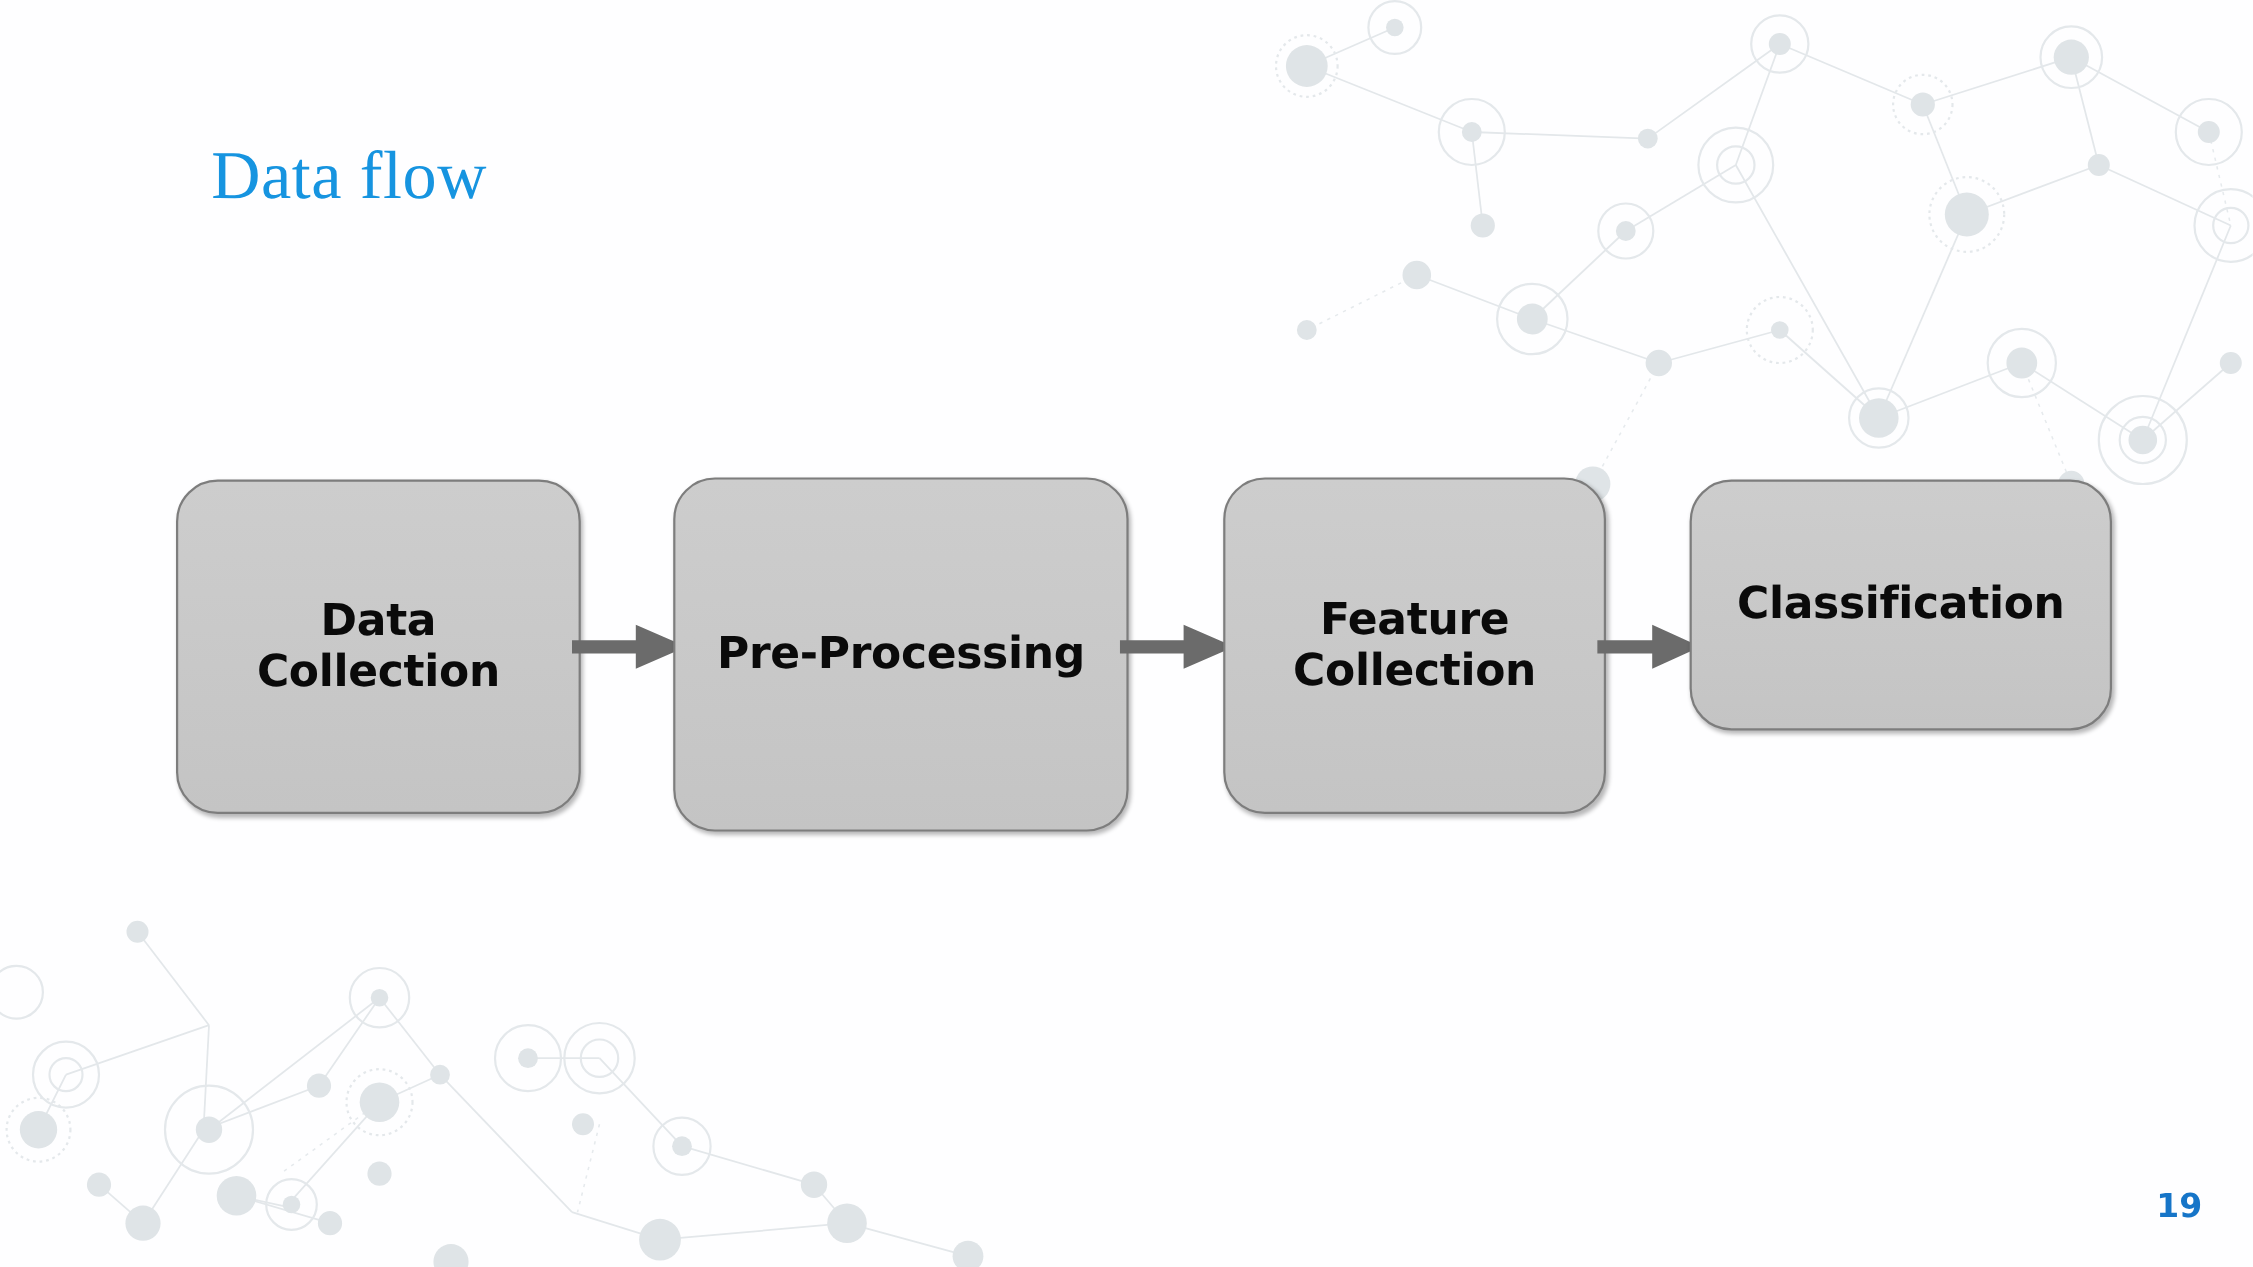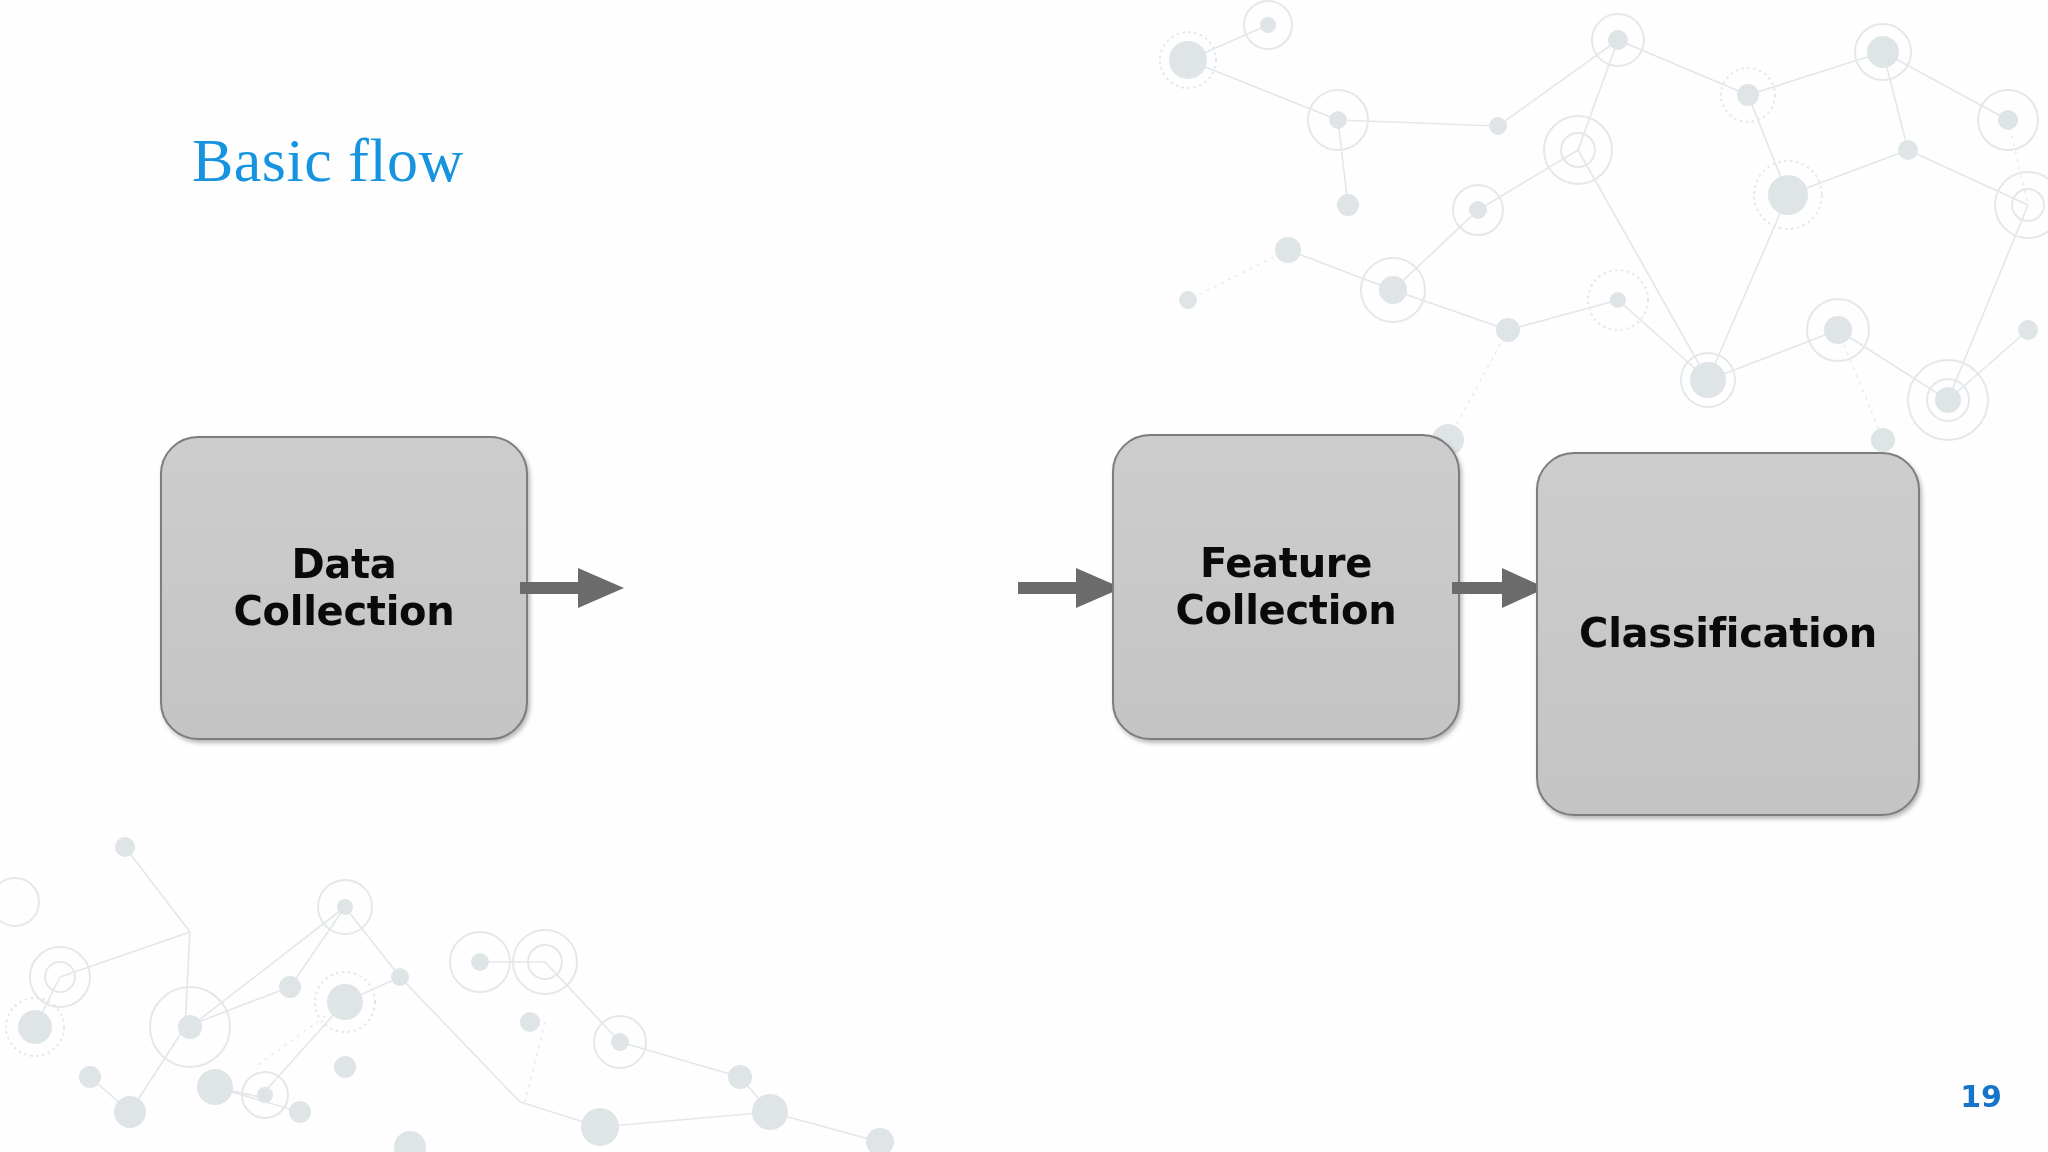--- a/index.html
+++ b/index.html
@@ -54,21 +54,21 @@
     font-size:40px;
     line-height:1.18;
     text-align:center;
     letter-spacing:-0.3px;
     white-space:pre-line;
   }
 
   #node-0{left:160px;top:436px;width:368px;height:304px;}
   #node-1{left:612px;top:434px;width:414px;height:322px;}
   #node-2{left:1112px;top:434px;width:348px;height:306px;}
-  #node-3{left:1536px;top:452px;width:384px;height:364px;}
+  #node-3{left:1536px;top:436px;width:384px;height:228px;}
 
   .arrow{position:absolute;height:44px;}
   #arrow-0{left:520px;top:566px;width:104px;}
   #arrow-1{left:1018px;top:566px;width:104px;}
   #arrow-2{left:1452px;top:566px;width:94px;}
 
   
   #pagenum{
     position:absolute;
     right:46px;bottom:38px;
@@ -235,33 +235,36 @@
       <circle cx="600" cy="315" r="19"></circle>
       <circle cx="520" cy="290" r="0"></circle>
       <circle cx="740" cy="265" r="12"></circle>
       <circle cx="770" cy="300" r="18"></circle>
       <circle cx="410" cy="335" r="16"></circle>
       <circle cx="880" cy="330" r="14"></circle>
       <circle cx="345" cy="255" r="11"></circle>
     </g>
   </svg>
 
-  <div id="title">Basic flow</div>
+  <div id="title">Data flow</div>
 
   <div id="flow">
 
     <div class="node" id="node-0">
       <span class="label">Data
 Collection</span>
     </div>
 
     <svg class="arrow" id="arrow-0" viewBox="0 0 104 44" xmlns="http://www.w3.org/2000/svg">
       <path d="M0,16 L58,16 L58,2 L104,22 L58,42 L58,28 L0,28 Z" fill="#6b6b6b"></path>
     </svg>
 
+    <div class="node" id="node-1">
+      <span class="label">Pre-Processing</span>
+    </div>
 
     <svg class="arrow" id="arrow-1" viewBox="0 0 104 44" xmlns="http://www.w3.org/2000/svg">
       <path d="M0,16 L58,16 L58,2 L104,22 L58,42 L58,28 L0,28 Z" fill="#6b6b6b"></path>
     </svg>
 
     <div class="node" id="node-2">
       <span class="label">Feature
 Collection</span>
     </div>
 

